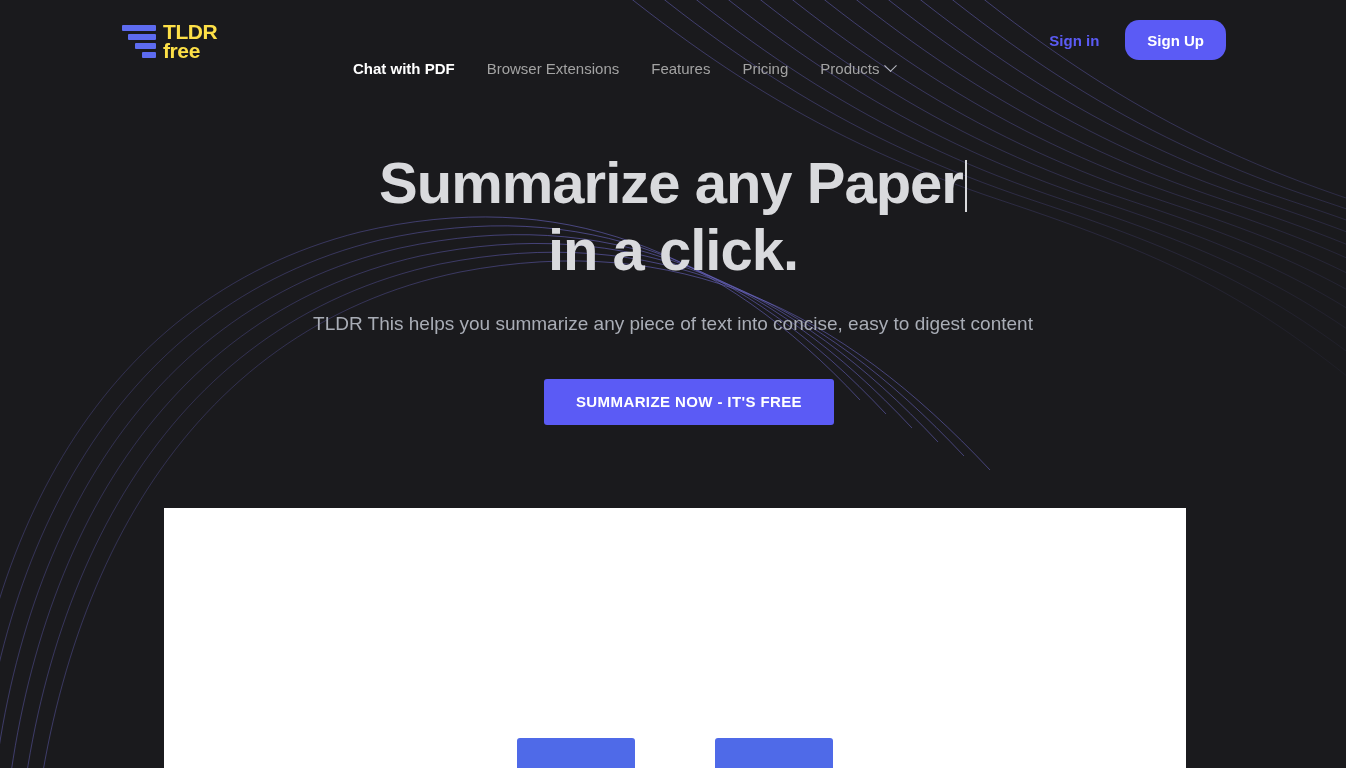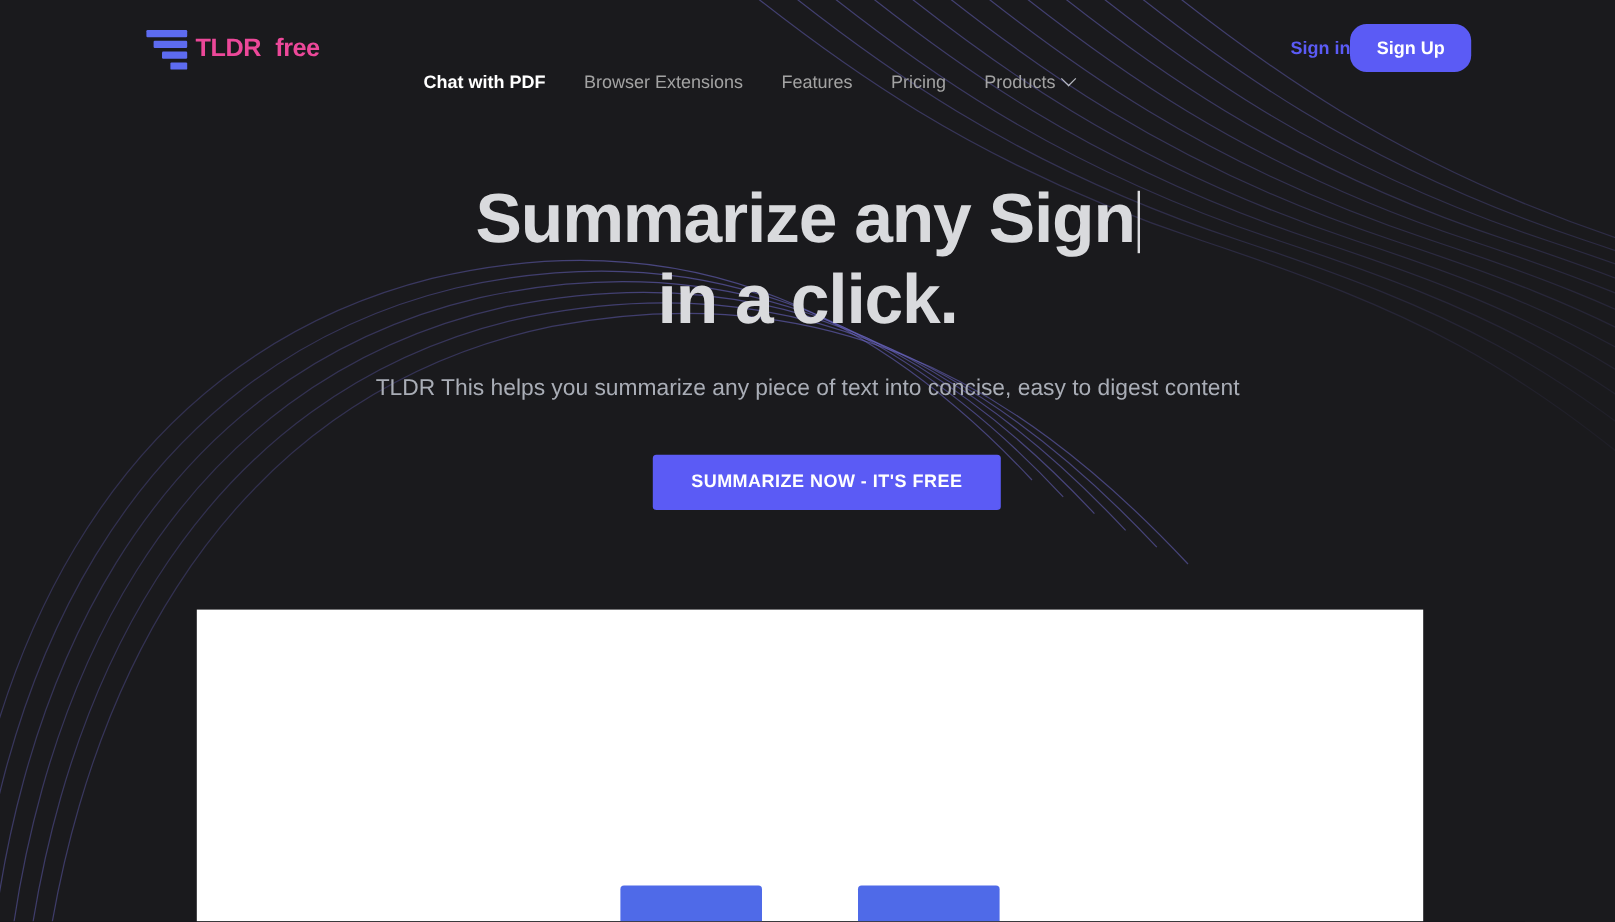--- a/index.html
+++ b/index.html
@@ -55,26 +55,26 @@
     justify-content: center;
     gap: 3px;
   }
   .logo-bar { height: 6px; background: #5d6bf0; border-radius: 1px; }
   .logo-bar.b1 { width: 34px; }
   .logo-bar.b2 { width: 28px; }
   .logo-bar.b3 { width: 21px; }
   .logo-bar.b4 { width: 14px; }
   .logo-text {
     display: flex;
+    flex-direction: column;
     line-height: 0.92;
-    color: #ec4899;
+    color: #fde047;
     font-weight: bold;
     font-size: 21px;
     letter-spacing: -0.4px;
-    gap: 12px;
   }
 
   .nav {
     position: absolute;
     left: 353px;
     top: 28px;
     display: flex;
     align-items: center;
     gap: 0;
     margin-top: 32px;
@@ -98,20 +98,21 @@
     border-bottom: 1.6px solid #b9bcc4;
     transform: rotate(45deg) translate(-2px,-2px);
   }
 
   .auth {
     position: absolute;
     right: 120px;
     top: 20px;
     display: flex;
     align-items: center;
+    gap: 26px;
     margin-left: 24px;
   }
   .signin {
     color: #5b5bf5;
     font-size: 15px;
     font-weight: bold;
     cursor: pointer;
     white-space: nowrap;
   }
   .signup {
@@ -293,21 +294,21 @@
 
     <div class="auth">
       <a class="signin">Sign in</a>
       <button class="signup">Sign Up</button>
     </div>
   </div>
 
   <div class="hero">
     <h1 class="hero-title">
       <span class="line">
-        <span>Summarize any Sign</span><span class="caret"></span>
+        <span>Summarize any Paper</span><span class="caret"></span>
       </span>
       <span class="line">in a click.</span>
     </h1>
 
     <p class="hero-sub">
       <span class="line">TLDR This helps you summarize any piece of text into concise, easy to digest content</span>
     </p>
 
     <div class="cta-wrap">
       <button class="cta">SUMMARIZE NOW - IT'S FREE</button>

